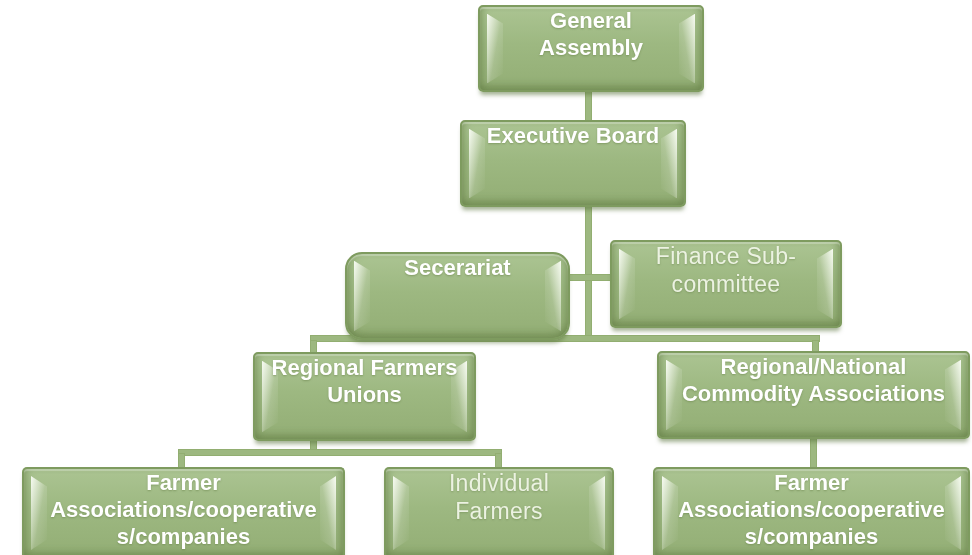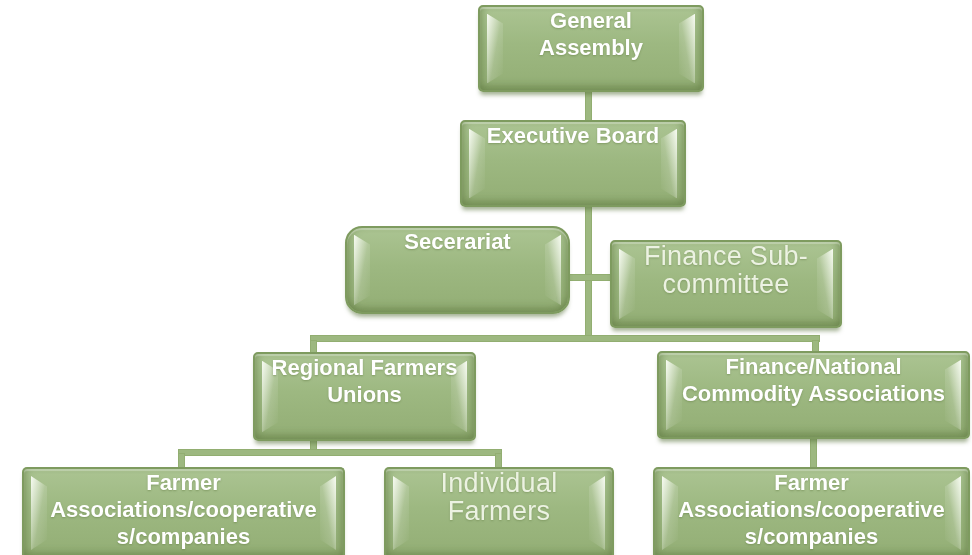--- a/index.html
+++ b/index.html
@@ -51,32 +51,32 @@
     white-space:pre-line;
     padding:0 4px;
   }
   .bold .label{
     font-weight:700;color:#ffffff;
     font-size:22px;line-height:27px;
     text-shadow:0 1px 2px rgba(90,115,60,.45);
   }
   .light .label{
     font-weight:400;color:#ecf2e2;
-    font-size:27px;line-height:28px;letter-spacing:.3px;
+    font-size:23px;line-height:28px;letter-spacing:.3px;
     text-shadow:0 1px 2px rgba(90,115,60,.40);
   }
   
   .cut{
     border-bottom:5px solid #15200a;
     border-bottom-left-radius:2px;border-bottom-right-radius:2px;
   }
   
   #n-ga  {left:478px;top:5px;  width:222px;height:83px;}
   #n-eb  {left:460px;top:120px;width:222px;height:83px;}
-  #n-sec {left:345px;top:226px;width:221px;height:84px;border-radius:17px;}
+  #n-sec {left:345px;top:252px;width:221px;height:84px;border-radius:17px;}
   #n-fin {left:610px;top:240px;width:228px;height:84px;}
   #n-rfu {left:205px;top:352px;width:219px;height:85px;margin-left:48px;}
   #n-rnca{left:657px;top:351px;width:309px;height:84px;}
   #n-fal {left:22px; top:467px;width:319px;height:88px;}
   #n-ind {left:384px;top:467px;width:226px;height:88px;}
   #n-far {left:653px;top:467px;width:313px;height:88px;}
 </style>
 </head>
 <body>
 
@@ -111,21 +111,21 @@
     <span class="label">Finance Sub-
 committee</span>
   </div>
 
   <div class="node bold" id="n-rfu">
     <span class="label">Regional Farmers
 Unions</span>
   </div>
 
   <div class="node bold" id="n-rnca">
-    <span class="label">Finance/National
+    <span class="label">Regional/National
 Commodity Associations</span>
   </div>
 
   <div class="node bold cut" id="n-fal">
     <span class="label">Farmer
 Associations/cooperative
 s/companies</span>
   </div>
 
   <div class="node light cut" id="n-ind">

